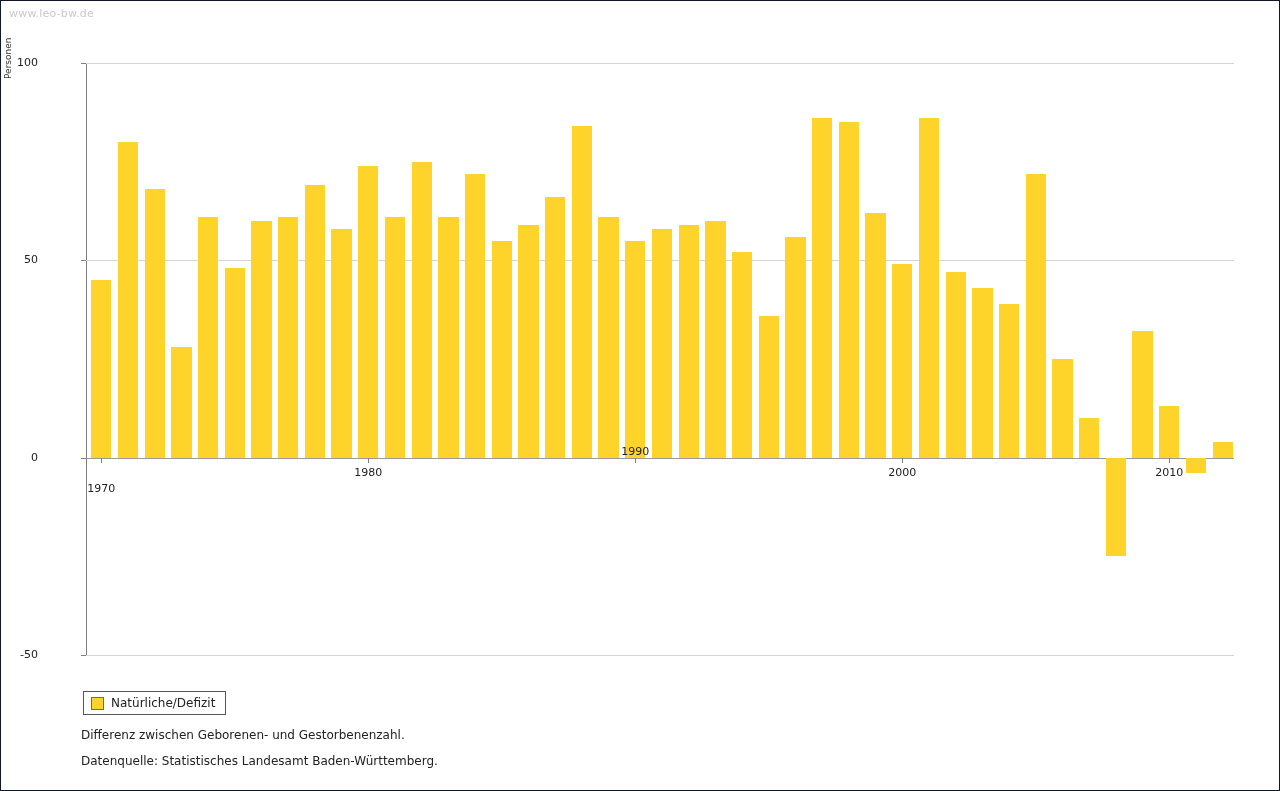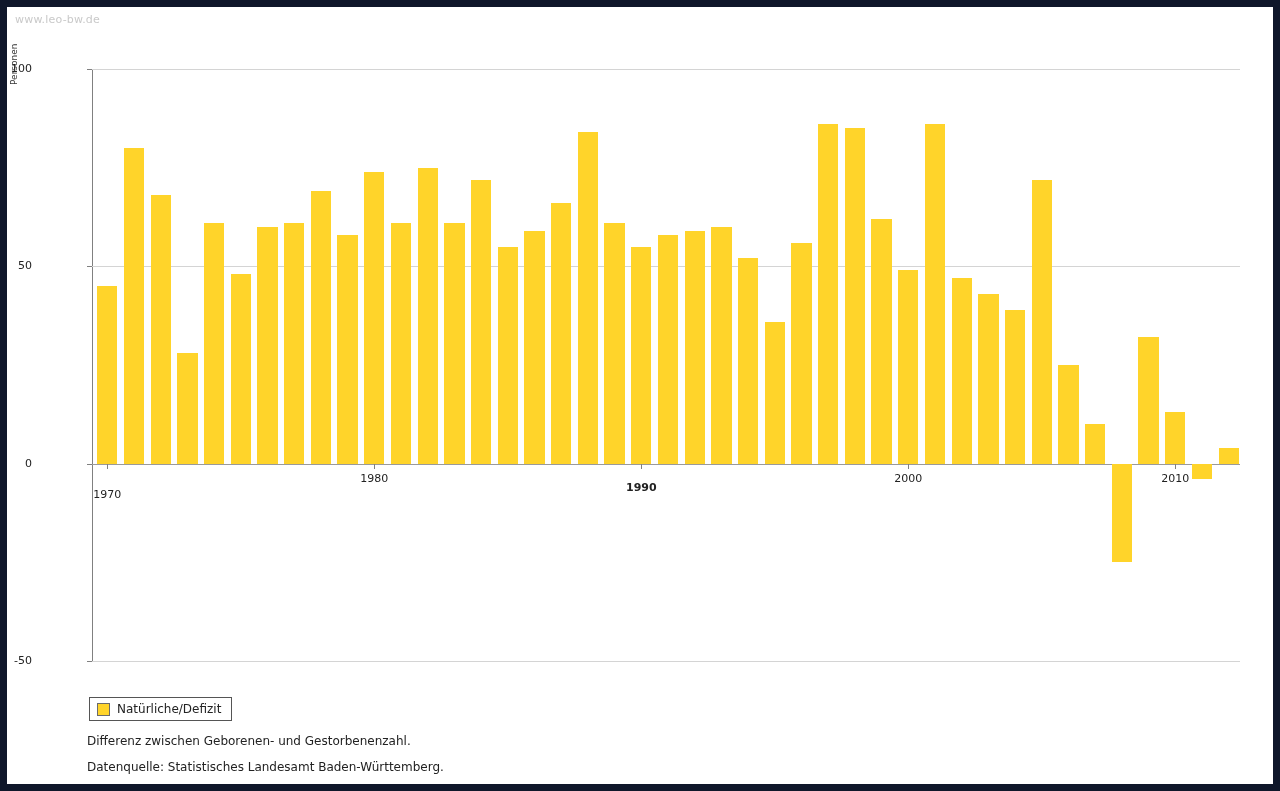--- a/index.html
+++ b/index.html
@@ -8,21 +8,21 @@
     background: #ffffff;
   }
   body {
     font-family: "DejaVu Sans", sans-serif;
   }
   #page {
     position: relative;
     width: 1280px;
     height: 791px;
     box-sizing: border-box;
-    border: 7px solid #0f172a;
+    border: 1px solid #0f172a;
     background: #ffffff;
     overflow: hidden;
   }
   #watermark {
     position: absolute;
     left: 8px;
     top: 6px;
     font-size: 11px;
     color: #c9c9c9;
     letter-spacing: 0.2px;
@@ -222,21 +222,21 @@
 
   <div id="yticklabels">
       <div class="ytick-label" style="top: 55px;">100</div>
       <div class="ytick-label" style="top: 252.333px;">50</div>
       <div class="ytick-label" style="top: 449.667px;">0</div>
       <div class="ytick-label" style="top: 647px;">-50</div>
     </div>
   <div id="xticklabels">
       <div class="xtick-label" style="left: 70.3488px; top: 464.667px; margin-top: 16px;">1970</div>
       <div class="xtick-label" style="left: 337.326px; top: 464.667px;">1980</div>
-      <div class="xtick-label" style="left: 604.302px; top: 474px; font-weight: bold;">1990</div>
+      <div class="xtick-label" style="left: 604.302px; top: 444px;">1990</div>
       <div class="xtick-label" style="left: 871.279px; top: 464.667px;">2000</div>
       <div class="xtick-label" style="left: 1138.26px; top: 464.667px;">2010</div>
     </div>
 
   <div id="legend">
     <span class="swatch"></span>
     <span>Natürliche/Defizit</span>
   </div>
 
   <div class="footnote" id="note1">Differenz zwischen Geborenen- und Gestorbenenzahl.</div>

